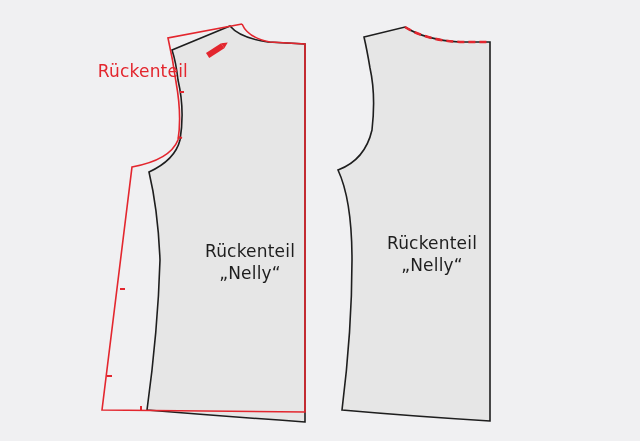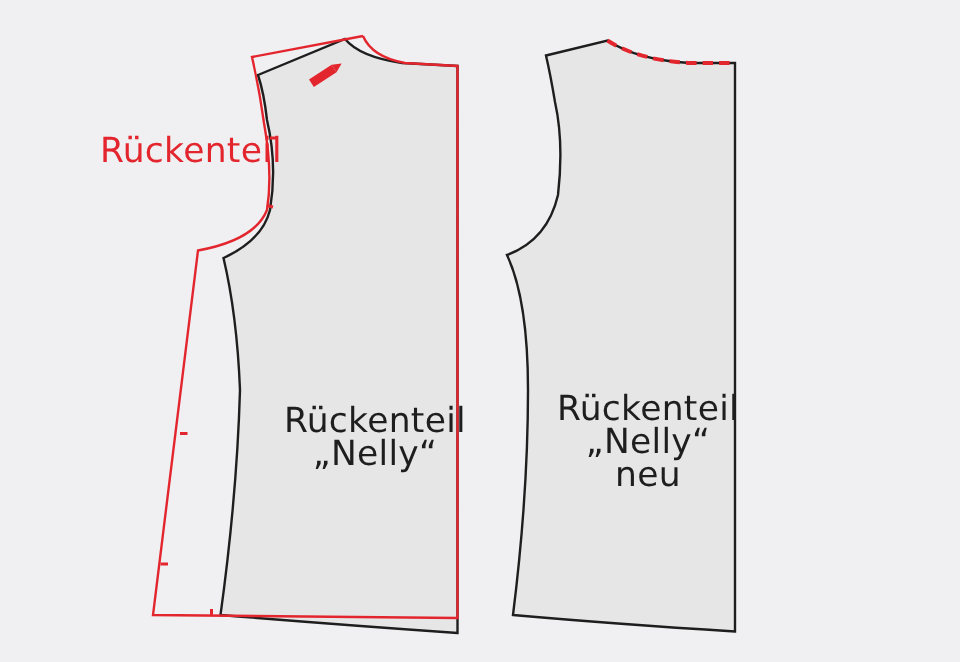--- a/index.html
+++ b/index.html
@@ -1,18 +1,18 @@
 <!DOCTYPE html>
 <html><head>
 <meta charset="utf-8">
 <style>
   html, body { margin:0; padding:0; }
   body { width:640px; height:441px; background:#f0f0f2; overflow:hidden; position:relative; font-family:"DejaVu Sans", sans-serif; }
   #canvas { position:absolute; left:0; top:0; width:640px; height:441px; }
-  .label { position:absolute; text-align:center; line-height:22px; font-size:23px; color:#1e1e1e; letter-spacing:0.2px;margin-top:30px; }
+  .label { position:absolute; text-align:center; line-height:22px; font-size:17px; color:#1e1e1e; letter-spacing:0.2px; }
   .label.red { color:#e3262e; text-align:right; }
   .label span { display:block; }
 </style>
 </head>
 <body>
 
 <svg id="canvas" viewBox="0 0 640 441" xmlns="http://www.w3.org/2000/svg">
 
   <path d="M172,50 L230,26 Q240,38 268,42 L305,44 L305,422 Q220,416 147,410 Q158,330 160,260 Q158,210 149,172 Q175,160 180,140 Q185,110 178,80 Q176,62 172,50 Z" fill="#e6e6e6" stroke="#1e1e1e" stroke-width="1.6"></path>
 
@@ -42,14 +42,13 @@
 </div>
 
 <div class="label" style="left:185px; top:240px; width:130px;">
   <span>Rückenteil</span>
   <span>„Nelly“</span>
 </div>
 
 <div class="label" style="left:367px; top:232px; width:130px;">
   <span>Rückenteil</span>
   <span>„Nelly“</span>
-  <span>neu</span>
 </div>
 
 </body></html>

